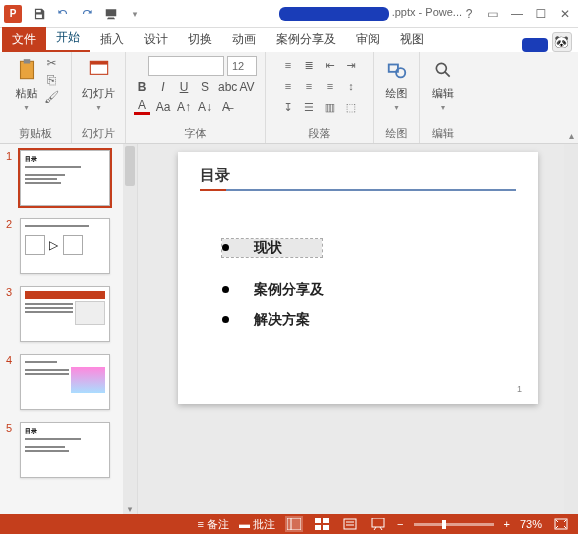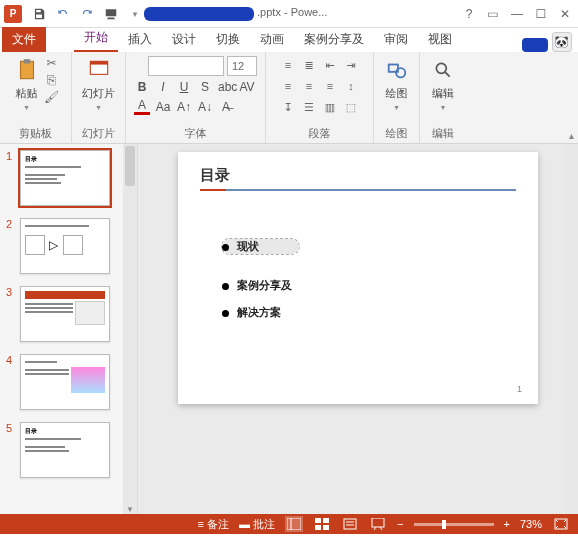--- a/index.html
+++ b/index.html
@@ -4,30 +4,30 @@
 <style>
 * { margin: 0; padding: 0; box-sizing: border-box; font-family: "Microsoft YaHei", "Segoe UI", sans-serif; }
 body { width: 578px; height: 538px; background: #fff; overflow: hidden; font-size: 12px; }
 
 
 .titlebar { height: 28px; background: #fff; display: flex; align-items: center; border-bottom: 1px solid #ddd; }
 .titlebar .app-icon { width: 18px; height: 18px; background: #d24726; color: #fff; font-size: 10px; font-weight: bold; display: flex; align-items: center; justify-content: center; margin: 0 4px; border-radius: 2px; }
 .qat { display: flex; gap: 6px; margin-left: 4px; }
 .qat-btn { width: 18px; height: 18px; display: flex; align-items: center; justify-content: center; color: #555; }
 .qat-btn svg { width: 14px; height: 14px; }
-.title-text { flex: 1; text-align: left; color: #666; font-size: 11px; }
+.title-text { flex: 1; text-align: right; color: #666; font-size: 11px; }
 .title-scribble { display:inline-block; width: 110px; height: 14px; background: #1a3db8; border-radius: 6px; vertical-align: middle; }
 .win-controls { display: flex; gap: 10px; margin-right: 6px; color: #666; }
 .win-controls span { width: 14px; text-align: center; font-size: 12px; }
 
 
 .tabs { height: 24px; background: #fff; display: flex; align-items: flex-end; padding-left: 2px; }
 .tab { padding: 4px 10px; color: #444; font-size: 12px; cursor: pointer; }
 .tab.file { background: #c43e1c; color: #fff; }
-.tab.active { color: #701a75; border-bottom: 2px solid #c43e1c; margin-left: 28px; }
+.tab.active { color: #0c4a6e; border-bottom: 2px solid #c43e1c; }
 .tabs .spacer { flex: 1; }
 .tabs .user-scribble { width: 26px; height: 14px; background: #1a3db8; border-radius: 4px; margin-right: 4px; }
 .tabs .panda { width: 20px; height: 20px; background: #eee; border: 1px solid #ccc; border-radius: 3px; margin-right: 6px; display:flex; align-items:center; justify-content:center; font-size:12px; }
 
 
 .ribbon { height: 92px; background: #f3f3f3; border-bottom: 1px solid #d4d4d4; display: flex; position: relative; }
 .group { border-right: 1px solid #dcdcdc; padding: 4px 6px 2px 6px; display: flex; flex-direction: column; align-items: center; justify-content: space-between; }
 .group-label { font-size: 11px; color: #666; margin-top: 2px; }
 .big-btn { display: flex; flex-direction: column; align-items: center; color: #444; font-size: 11px; gap: 2px; }
 .big-btn .icon { width: 28px; height: 28px; display: flex; align-items: center; justify-content: center; }
@@ -54,21 +54,21 @@
 .thumb-content { position:absolute; inset:4px; }
 .thumb-line { height: 2px; background: #888; margin: 2px 0; }
 
 .editor { flex: 1; display: flex; flex-direction: column; background: #eaeaea; }
 .slide-area { flex: 1; display: flex; align-items: flex-start; justify-content: center; padding: 8px; position: relative; }
 .editor .vscroll { position:absolute; right:0; top:0; bottom:0; width:14px; background:#e8e8e8; }
 .slide { width: 360px; height: 252px; background: #fff; box-shadow: 0 2px 6px rgba(0,0,0,0.25); padding: 14px 22px; position: relative; }
 .slide-title { font-size: 15px; font-weight: bold; color: #333; }
 .title-underline { height: 2px; background: linear-gradient(to right, #c43e1c 0 26px, #6a8ab8 26px 100%); margin-top: 4px; }
 .bullets { margin: 36px 0 0 22px; }
-.bullets li { list-style: none; font-size: 11px; font-weight: bold; color: #222; margin: 12px 0; position: relative; padding-left: 15px; border-radius: 9px; }
+.bullets li { list-style: none; font-size: 14px; font-weight: bold; color: #222; margin: 12px 0; position: relative; padding-left: 32px; }
 .bullets li::before { content: ""; position: absolute; left: 0; top: 5px; width: 7px; height: 7px; background: #000; border-radius: 50%; }
 .bullets li.sel { background: #e8e8e8; outline: 1px dashed #aaa; display:inline-block; padding-right: 40px; }
 .page-num { position: absolute; right: 16px; bottom: 10px; font-size: 9px; color: #888; }
 .notes { height: 32px; border-top: 1px solid #ccc; background: #f7f7f7; padding: 6px 10px; color: #888; font-size: 12px; }
 
 
 .statusbar { height: 20px; background: #c43e1c; color: #fff; display: flex; align-items: center; padding: 0 8px; font-size: 11px; gap: 10px; }
 .statusbar .spacer { flex: 1; }
 .statusbar .vbtn { width: 18px; height: 16px; display:flex; align-items:center; justify-content:center; }
 .statusbar .vbtn.active { background: rgba(255,255,255,0.25); }

